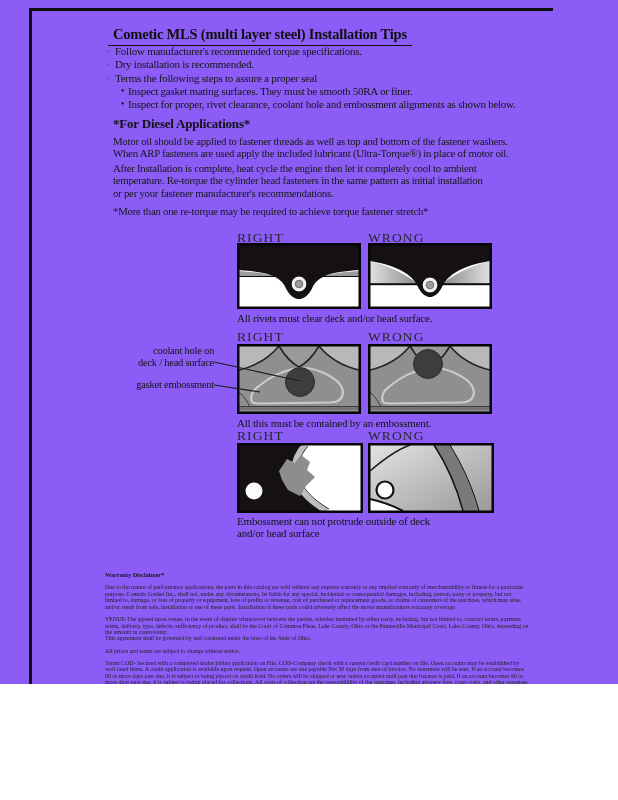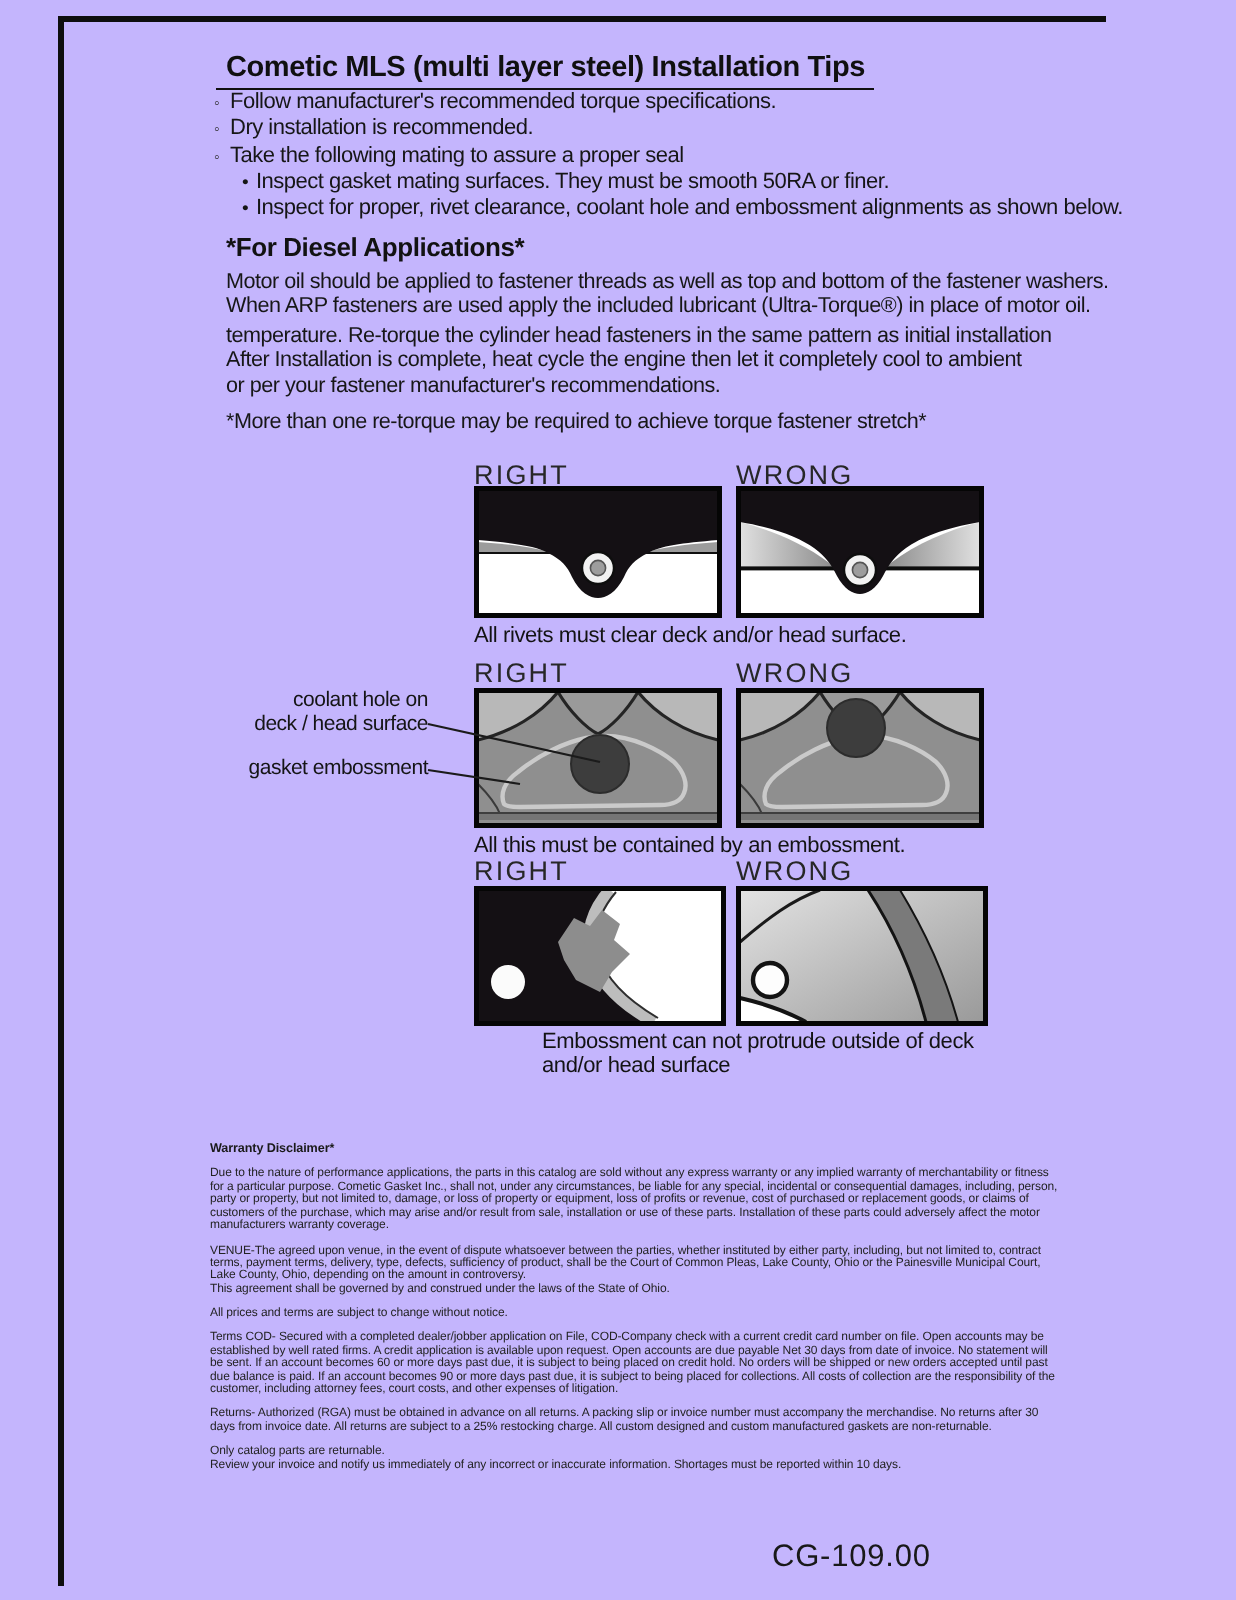--- a/index.html
+++ b/index.html
@@ -1,17 +1,17 @@
 <!DOCTYPE html>
 <html><head>
 <meta charset="utf-8">
 <style>
   html,body{margin:0;padding:0;background:#fff;}
-  .page{position:relative;width:618px;height:800px;background:#c4b5fd;overflow:hidden;
-        font-family:Liberation Sans, sans-serif;color:#1c1c1c;}
+  .page{position:relative;width:618px;height:684px;background:#8b5cf6;overflow:hidden;
+        font-family:Liberation Serif, serif;color:#1c1c1c;}
   .abs{position:absolute;}
   .frame-line{background:#0e0e0e;}
   .title{font-size:14.5px;font-weight:bold;color:#101010;letter-spacing:-0.2px;
          border-bottom:1.5px solid #101010;padding:0 5px 2px 5px;display:inline-block;white-space:nowrap;}
   .bullet-row{display:flex;align-items:flex-start;line-height:13.4px;font-size:11px;letter-spacing:-0.25px;color:#161616;white-space:nowrap;}
   .bullet-marker{width:8px;font-size:8px;line-height:13.4px;color:#2e2e2e;flex:0 0 8px;}
   .sub-marker{width:7px;font-size:9.5px;line-height:13.4px;color:#161616;flex:0 0 7px;}
   .h-diesel{font-size:13px;font-weight:bold;color:#121212;letter-spacing:-0.2px;white-space:nowrap;}
   .body-line{font-size:10.8px;line-height:12.4px;letter-spacing:-0.25px;color:#171717;white-space:nowrap;}
   .rw-label{font-size:13.5px;letter-spacing:1.1px;color:#272727;text-align:left;width:124px;white-space:nowrap;}
@@ -39,21 +39,21 @@
     <div class="bullet-row">
       <span class="bullet-marker">◦</span>
       <span>Follow manufacturer's recommended torque specifications.</span>
     </div>
     <div class="bullet-row">
       <span class="bullet-marker">◦</span>
       <span>Dry installation is recommended.</span>
     </div>
     <div class="bullet-row">
       <span class="bullet-marker">◦</span>
-      <span>Take the following mating to assure a proper seal</span>
+      <span>Terms the following steps to assure a proper seal</span>
     </div>
   </div>
 
   <div class="abs" style="left:121px;top:85px;">
     <div class="bullet-row">
       <span class="sub-marker">•</span>
       <span>Inspect gasket mating surfaces.  They must be smooth 50RA or finer.</span>
     </div>
     <div class="bullet-row">
       <span class="sub-marker">•</span>
@@ -62,22 +62,22 @@
   </div>
 
   <div class="abs h-diesel" style="left:113px;top:116px;">*For Diesel Applications*</div>
 
   <div class="abs" style="left:113px;top:135px;">
     <div class="body-line">Motor oil should be applied to fastener threads as well as top and bottom of the fastener washers.</div>
     <div class="body-line">When ARP fasteners are used apply the included lubricant (Ultra-Torque®) in place of motor oil.</div>
   </div>
 
   <div class="abs" style="left:113px;top:162px;">
+    <div class="body-line">After Installation is complete, heat cycle the engine then let it completely cool to ambient</div>
     <div class="body-line">temperature. Re-torque the cylinder head fasteners in the same pattern as initial installation</div>
-    <div class="body-line">After Installation is complete, heat cycle the engine then let it completely cool to ambient</div>
     <div class="body-line">or per your fastener manufacturer's recommendations.</div>
   </div>
 
   <div class="abs body-line" style="left:113px;top:205px;">*More than one re-torque may be required to achieve torque fastener stretch*</div>
 
   <div class="abs rw-label" style="left:237px;top:230px;">RIGHT</div>
   <div class="abs rw-label" style="left:368px;top:230px;">WRONG</div>
 
   <div class="abs" style="left:237px;top:243px;">
     <svg width="124" height="66" viewBox="0 0 124 66">
@@ -195,21 +195,21 @@
       <path d="M2,56 C13,58.5 25,62.5 35,68 L2,68 Z" fill="#ffffff"></path>
       <path d="M2,56 C13,58.5 25,62.5 35,68" stroke="#131313" stroke-width="2" fill="none"></path>
       <path d="M66,2 L82,2 C96,25 105,46 111,68 L95,68 C89,45 79,22 66,2 Z" fill="#7a7a7a"></path>
       <path d="M66,2 C79,22 89,45 95,68" stroke="#131313" stroke-width="1.5" fill="none"></path>
       <path d="M82,2 C96,25 105,46 111,68" stroke="#131313" stroke-width="1" fill="none"></path>
       <circle cx="17" cy="47" r="8.5" fill="#fdfdfd" stroke="#131313" stroke-width="2.2"></circle>
       <rect x="1.25" y="1.25" width="123.5" height="67.5" fill="none" stroke="#050505" stroke-width="2.5"></rect>
     </svg>
   </div>
 
-  <div class="abs caption" style="left:237px;top:515px;margin-left:34px;">
+  <div class="abs caption" style="left:237px;top:515px;">
     <div>Embossment can not protrude outside of deck</div>
     <div>and/or head surface</div>
   </div>
 
   <div class="abs legal" style="left:105px;top:572px;">
     <div class="legal-h">Warranty Disclaimer*</div>
     <p>Due to the nature of performance applications, the parts in this catalog are sold without any express warranty or any implied warranty of merchantability or fitness for a particular purpose.  Cometic Gasket Inc., shall not, under any circumstances, be liable for any special, incidental or consequential damages, including, person, party or property, but not limited to, damage, or loss of property or equipment, loss of profits or revenue, cost of purchased or replacement goods, or claims of customers of the purchase, which may arise and/or result from sale, installation or use of these parts.  Installation of these parts could adversely affect the motor manufacturers warranty coverage.</p>
     <p>
       <span>VENUE-The agreed upon venue, in the event of dispute whatsoever between the parties, whether instituted by either party, including, but not limited to, contract terms, payment terms, delivery, type, defects, sufficiency of product, shall be the Court of Common Pleas, Lake County, Ohio or the Painesville Municipal Court, Lake County, Ohio, depending on the amount in controversy.</span><br>
       <span>This agreement shall be governed by and construed under the laws of the State of Ohio.</span>

